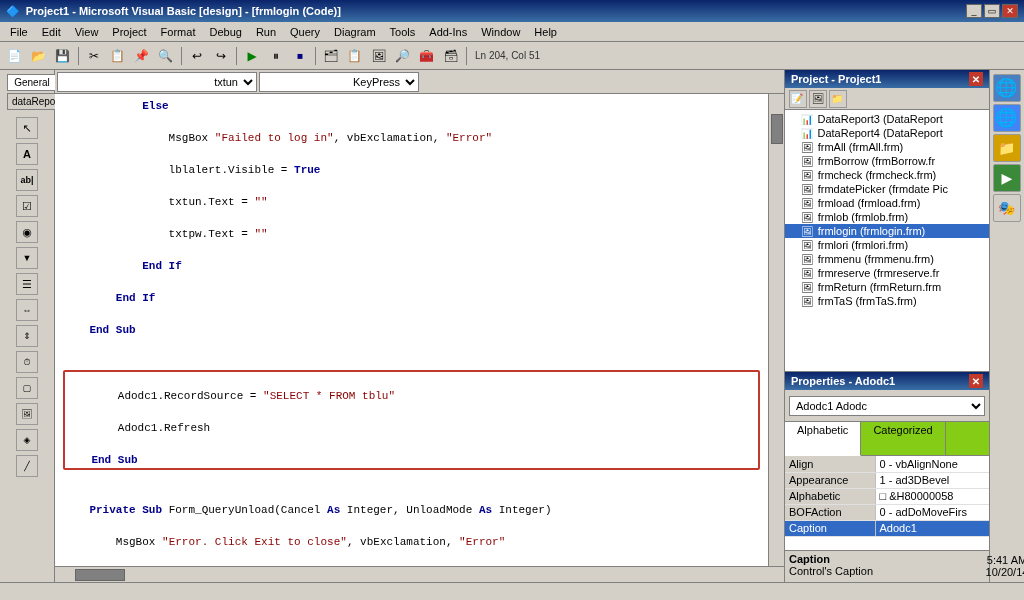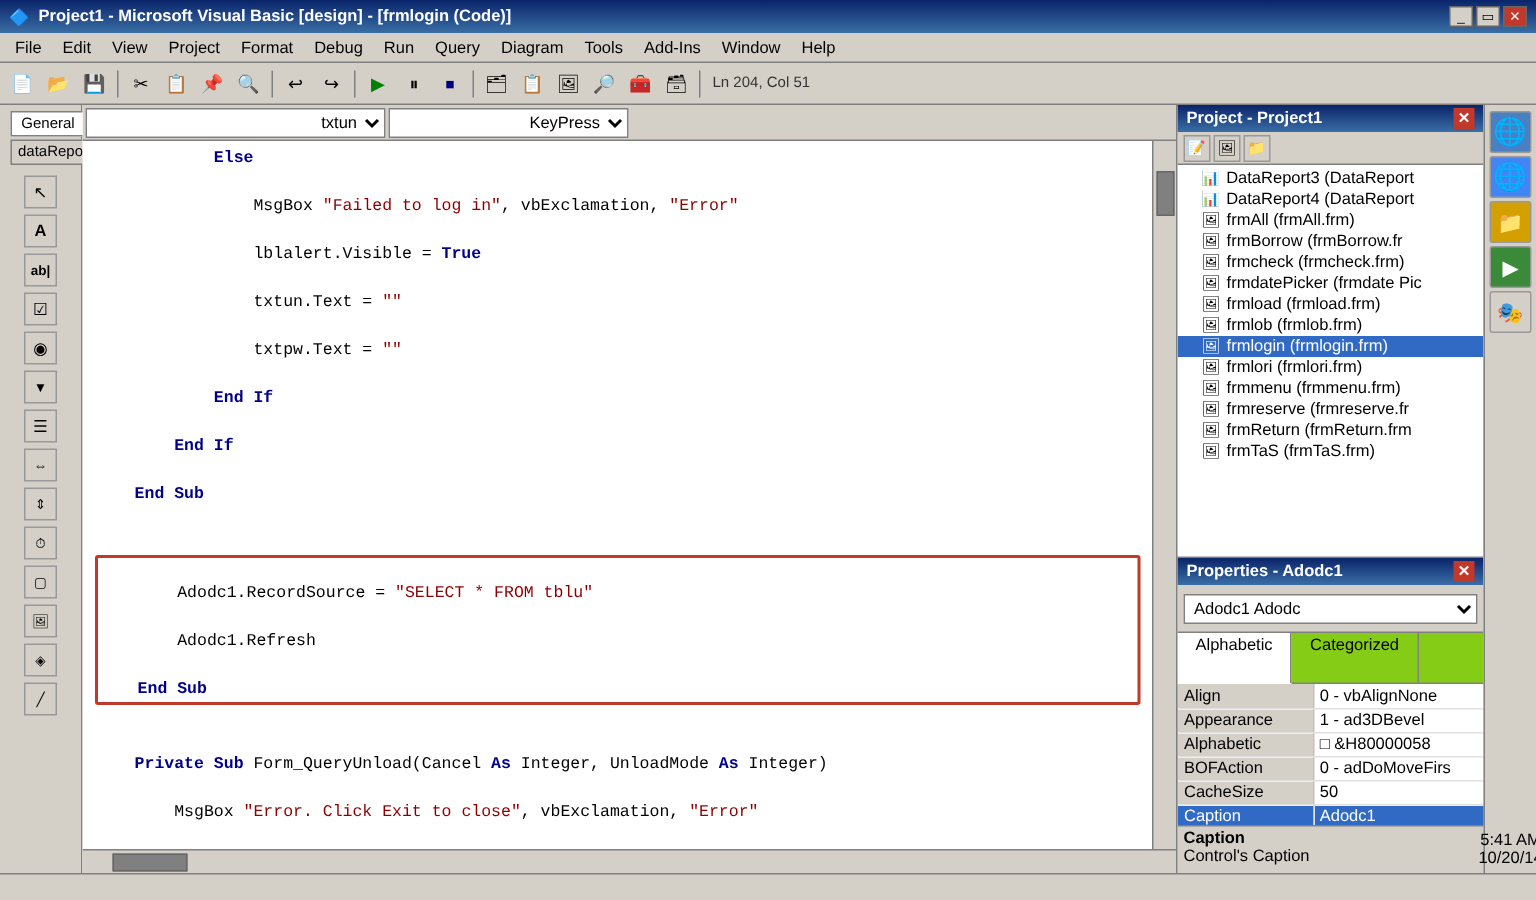--- a/index.html
+++ b/index.html
@@ -644,24 +644,20 @@
               <td>1 - ad3DBevel</td>
             </tr>
             <tr>
               <td>Alphabetic</td>
               <td>□ &amp;H80000058</td>
             </tr>
             <tr>
               <td>BOFAction</td>
               <td>0 - adDoMoveFirs</td>
             </tr>
-            <tr>
-              <td>CacheSize</td>
-              <td>50</td>
-            </tr>
             <tr class="selected">
               <td>Caption</td>
               <td>Adodc1</td>
             </tr>
           </tbody>
         </table>
       </div>
       <div class="props-footer">
         <div style="font-weight:bold;">Caption</div>
         <div>Control's Caption</div>

